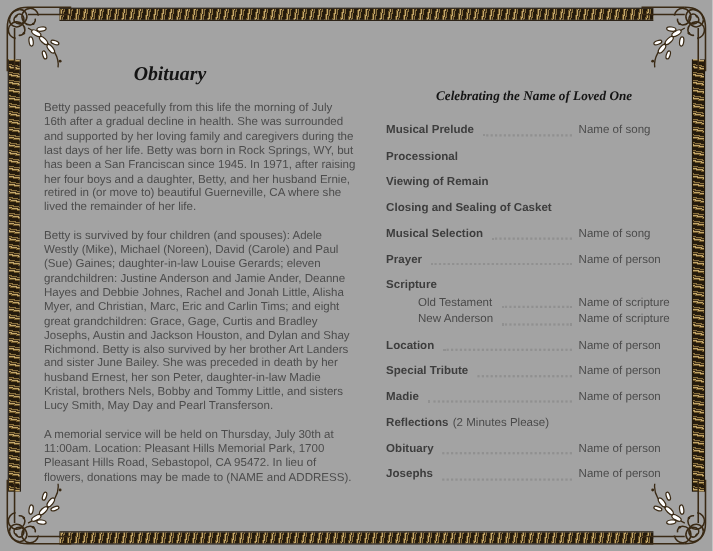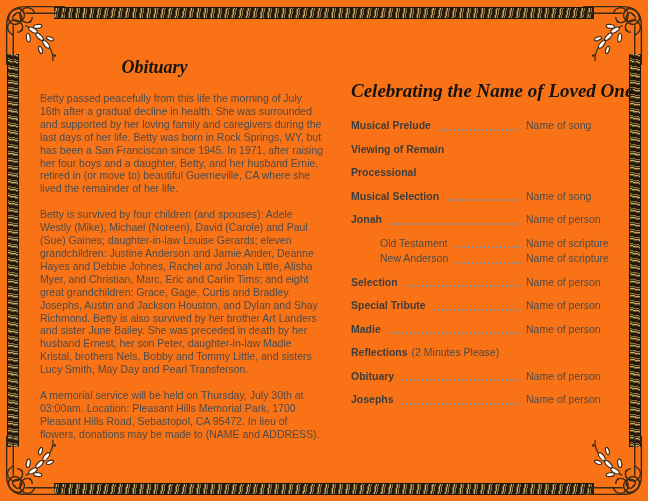--- a/index.html
+++ b/index.html
@@ -1,19 +1,19 @@
 <!DOCTYPE html>
 <html><head>
 <meta charset="utf-8">
 <style>
   html,body{margin:0;padding:0;background:#ffffff;}
   #page{
     position:relative;
     width:648px;height:501px;
-    background:#f97316;
+    background:#a3a3a3;
     font-family:"Liberation Sans",sans-serif;
     overflow:hidden;
   }
   
   .band{
     position:absolute;
     background:repeating-linear-gradient(100deg,
       #241a0c 0 1px,#6e5629 1px 2px,#c3a76b 2px 3px,
       #40301a 3px 4px,#8a713f 4px 5px,#241a0c 5px 7px);
     border-top:1px solid #1e1508;border-bottom:1px solid #1e1508;
@@ -41,21 +41,21 @@
     font-family:"Liberation Serif",serif;font-style:italic;font-weight:bold;
     font-size:18px;color:#141414;text-align:center;margin:0 56px 14px 0;
   }
   .col-left p{
     font-size:10.5px;line-height:12.9px;color:#4c4c4c;margin:0 0 13px 0;
   }
   
   .col-right{position:absolute;left:351px;top:80px;width:269px;}
   .svc-title{
     font-family:"Liberation Serif",serif;font-style:italic;font-weight:bold;
-    font-size:19px;color:#141414;text-align:center;margin:0 0 18px 0;
+    font-size:12px;color:#141414;text-align:center;margin:0 0 18px 0;
     white-space:nowrap;
   }
   .group{margin-bottom:12px;}
   .srow{display:flex;align-items:flex-end;}
   .srow .lbl{font-size:10.5px;font-weight:bold;color:#3d3d3d;line-height:11.5px;white-space:nowrap;}
   .srow .note{font-size:10.5px;color:#4a4a4a;line-height:11.5px;margin-left:4px;white-space:nowrap;}
   .srow.sub{padding-left:29px;margin-top:4px;align-items:flex-end;}
   .srow.sub .lbl{font-weight:normal;color:#4a4a4a;}
   .leader{flex:1;border-bottom:2px dotted #909090;margin:0 6px 1px 8px;min-width:10px;}
   .val{font-size:10.5px;color:#4c4c4c;width:94px;flex:none;line-height:11.5px;white-space:nowrap;}
@@ -177,73 +177,81 @@
       <circle cx="31" cy="22" r="1.2" fill="#3a2a15" stroke="none"></circle>
       <circle cx="22" cy="31" r="1.2" fill="#3a2a15" stroke="none"></circle>
     </g>
     </svg>
 
   <div class="col-left">
     <h1 class="obit-title">Obituary</h1>
     <div id="obit-paras">
         <p>Betty passed peacefully from this life the morning of July 16th after a gradual decline in health.  She was surrounded and supported by her loving family and caregivers during the last days of her life.  Betty was born in Rock Springs, WY, but has been a San Franciscan since 1945.  In 1971, after raising her four boys and a daughter, Betty, and her husband Ernie, retired in (or move to) beautiful Guerneville, CA where she lived the remainder of her life.</p>
         <p>Betty is survived by four children (and spouses): Adele Westly (Mike), Michael (Noreen), David (Carole) and Paul (Sue) Gaines; daughter-in-law Louise Gerards;  eleven grandchildren: Justine Anderson and Jamie Ander, Deanne Hayes and Debbie Johnes, Rachel and Jonah Little, Alisha Myer, and Christian, Marc, Eric and Carlin Tims;  and eight great grandchildren: Grace, Gage, Curtis and Bradley Josephs, Austin and Jackson Houston, and Dylan and Shay Richmond.  Betty is also survived by her brother Art Landers and sister June Bailey.  She was preceded in death by her husband Ernest, her son Peter, daughter-in-law Madie Kristal, brothers Nels, Bobby and Tommy Little, and sisters Lucy Smith, May Day and Pearl Transferson.</p>
-        <p>A memorial service will be held on Thursday, July 30th at 03:00am.  Location:  Pleasant Hills Memorial Park, 1700 Pleasant Hills Road, Sebastopol, CA 95472.  In lieu of flowers, donations may be made to (NAME and ADDRESS).</p>
+        <p>A memorial service will be held on Thursday, July 30th at 11:00am.  Location:  Pleasant Hills Memorial Park, 1700 Pleasant Hills Road, Sebastopol, CA 95472.  In lieu of flowers, donations may be made to (NAME and ADDRESS).</p>
       </div>
   </div>
 
   <div class="col-right">
     <h2 class="svc-title">Celebrating the Name of Loved One</h2>
     <div id="service-items">
         <div class="group">
           <div class="srow">
             <span class="lbl">Musical Prelude</span>
             <span class="leader"></span>
             <span class="val">Name of song</span>
           </div>
         </div>
         <div class="group">
           <div class="srow">
+            <span class="lbl">Processional</span>
+          </div>
+        </div>
+        <div class="group">
+          <div class="srow">
             <span class="lbl">Viewing of Remain</span>
           </div>
         </div>
         <div class="group">
           <div class="srow">
-            <span class="lbl">Processional</span>
+            <span class="lbl">Closing and Sealing of Casket</span>
           </div>
         </div>
         <div class="group">
           <div class="srow">
             <span class="lbl">Musical Selection</span>
             <span class="leader"></span>
             <span class="val">Name of song</span>
           </div>
         </div>
         <div class="group">
           <div class="srow">
-            <span class="lbl">Jonah</span>
-            <span class="leader"></span>
-            <span class="val">Name of person</span>
-          </div>
-        </div>
-        <div class="group">
+            <span class="lbl">Prayer</span>
+            <span class="leader"></span>
+            <span class="val">Name of person</span>
+          </div>
+        </div>
+        <div class="group">
+          <div class="srow">
+            <span class="lbl">Scripture</span>
+          </div>
           <div class="srow sub">
             <span class="lbl">Old Testament</span>
             <span class="leader"></span>
             <span class="val">Name of scripture</span>
           </div>
           <div class="srow sub">
             <span class="lbl">New Anderson</span>
             <span class="leader"></span>
             <span class="val">Name of scripture</span>
           </div>
         </div>
         <div class="group">
           <div class="srow">
-            <span class="lbl">Selection</span>
+            <span class="lbl">Location</span>
             <span class="leader"></span>
             <span class="val">Name of person</span>
           </div>
         </div>
         <div class="group">
           <div class="srow">
             <span class="lbl">Special Tribute</span>
             <span class="leader"></span>
             <span class="val">Name of person</span>
           </div>

